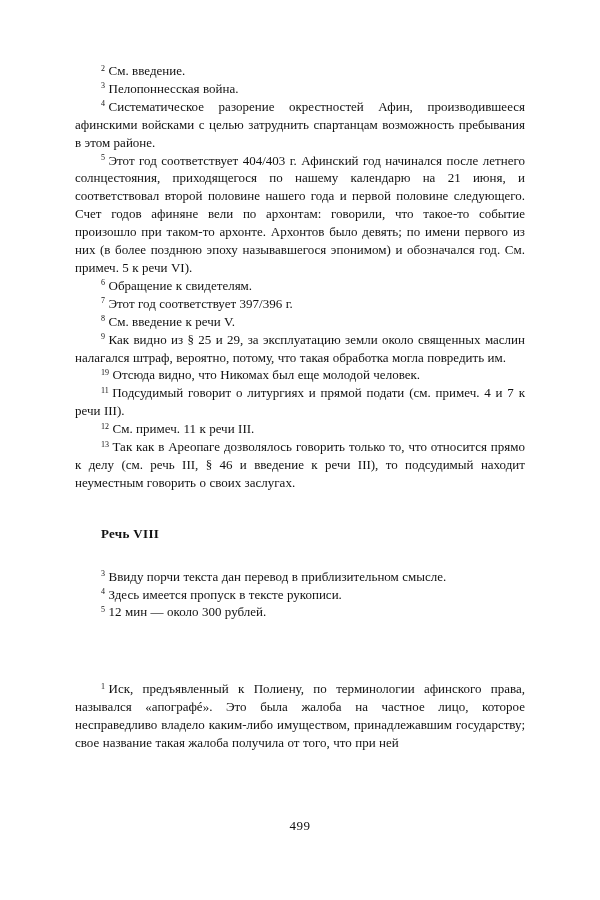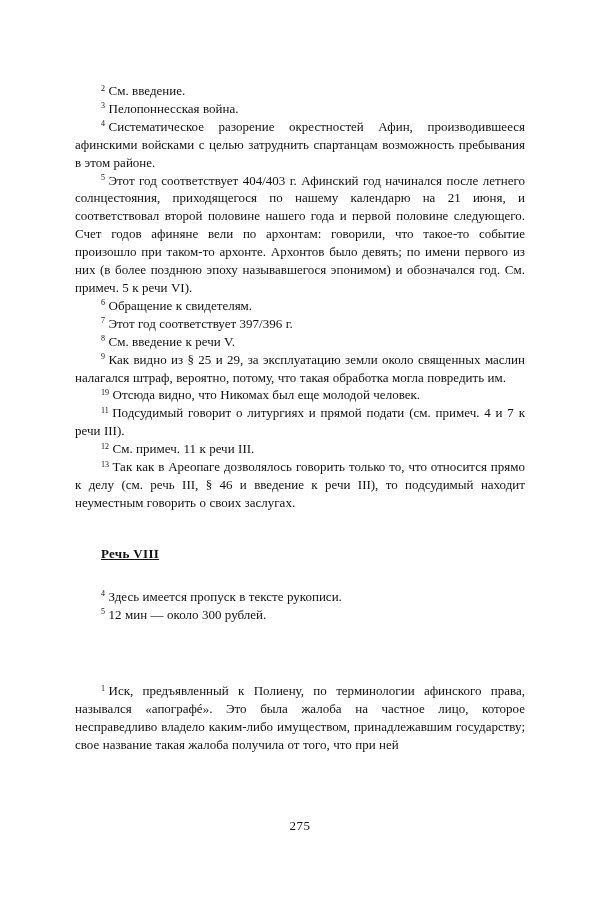--- a/index.html
+++ b/index.html
@@ -19,21 +19,20 @@
     width: 600px;
     height: 900px;
     background: #ffffff;
     box-sizing: border-box;
   }
   .textblock {
     position: absolute;
     left: 75px;
     top: 62px;
     width: 450px;
-    margin-top: 20px;
   }
   p.note {
     margin: 0;
     font-size: 13.0px;
     line-height: 17.9px;
     text-align: justify;
     text-indent: 26px;
     hyphens: manual;
     word-spacing: 0.2px;
   }
@@ -44,21 +43,20 @@
     padding-right: 3.5px;
     font-family: "Liberation Serif", "DejaVu Serif", serif;
   }
   .speech-heading {
     margin: 0;
     font-size: 14.0px;
     font-weight: bold;
     text-align: center;
     text-indent: 0;
     letter-spacing: 0.3px;
-    text-decoration: underline;
   }
   .gap-before-heading { height: 33px; }
   .gap-after-heading  { height: 25px; }
   .gap-before-heading2 { height: 34px; }
   .gap-after-heading2  { height: 25px; }
 
   .folio {
     position: absolute;
     left: 0;
     top: 818px;
@@ -88,28 +86,29 @@
       <p class="note"><sup class="fnum">11</sup><span>Подсудимый говорит о литургиях и прямой подати (см. примеч. 4 и 7 к речи III).</span></p>
       <p class="note"><sup class="fnum">12</sup><span>См. примеч. 11 к речи III.</span></p>
       <p class="note"><sup class="fnum">13</sup><span>Так как в Ареопаге дозволялось говорить только то, что относится прямо к делу (см. речь III, § 46 и введение к речи III), то подсудимый находит неуместным говорить о своих заслугах.</span></p>
     </div>
 
     <div class="gap-before-heading"></div>
     <p class="note speech-heading">Речь VIII</p>
     <div class="gap-after-heading"></div>
 
     <div>
+      <p class="note"><sup class="fnum">3</sup><span>Ввиду порчи текста дан перевод в приблизительном смысле.</span></p>
       <p class="note"><sup class="fnum">4</sup><span>Здесь имеется пропуск в тексте рукописи.</span></p>
       <p class="note"><sup class="fnum">5</sup><span>12 мин — около 300 рублей.</span></p>
     </div>
 
     <div class="gap-before-heading2"></div>
     <div class="gap-after-heading2"></div>
 
     <div>
       <p class="note"><sup class="fnum">1</sup><span>Иск, предъявленный к Полиену, по терминологии афинского права, назывался «апографé». Это была жалоба на частное лицо, которое несправедливо владело каким-либо имуществом, принадлежавшим государству; свое название такая жалоба получила от того, что при ней</span></p>
     </div>
 
   </div>
 
-  <div class="folio">275</div>
+  <div class="folio">499</div>
 
 </div>
 
 </body></html>

